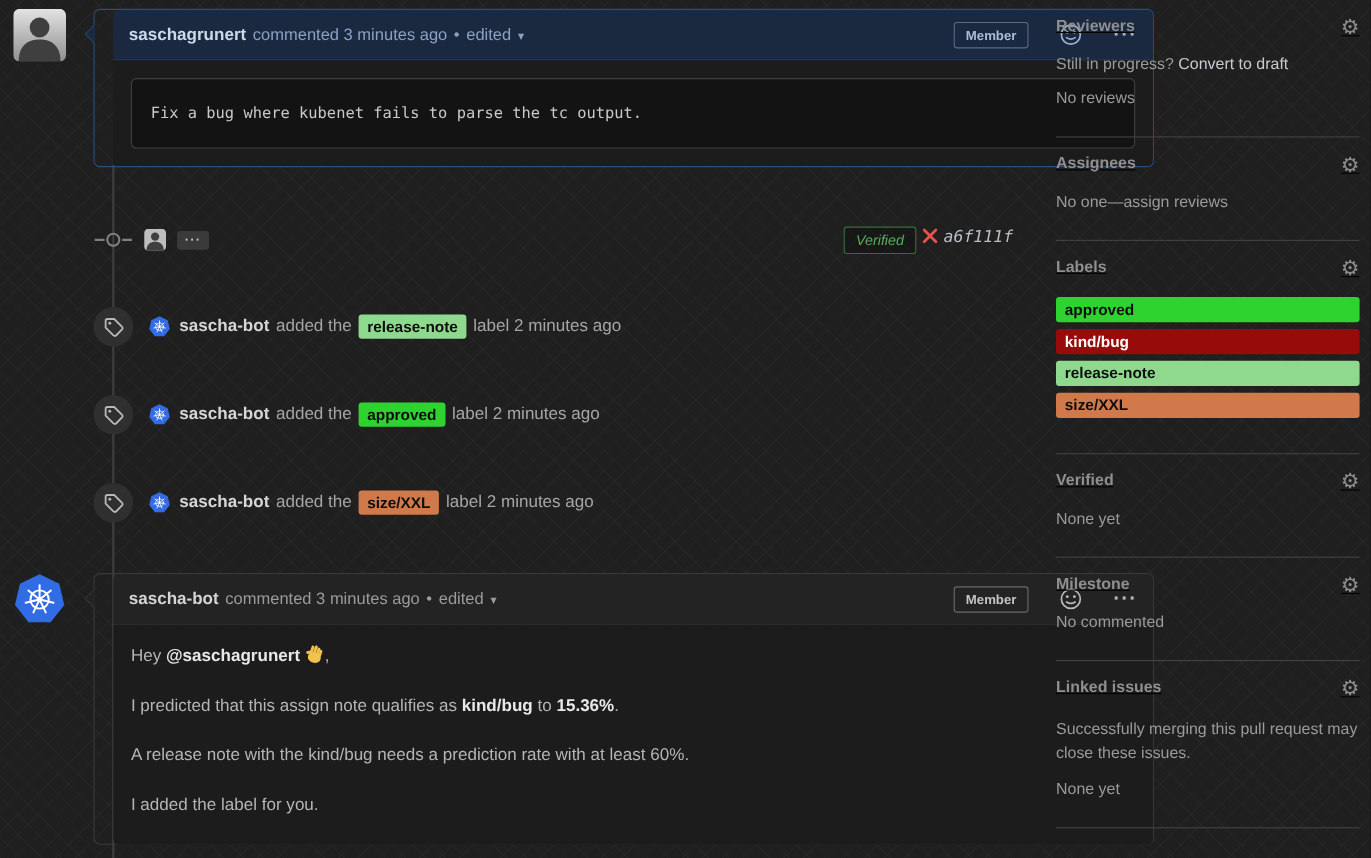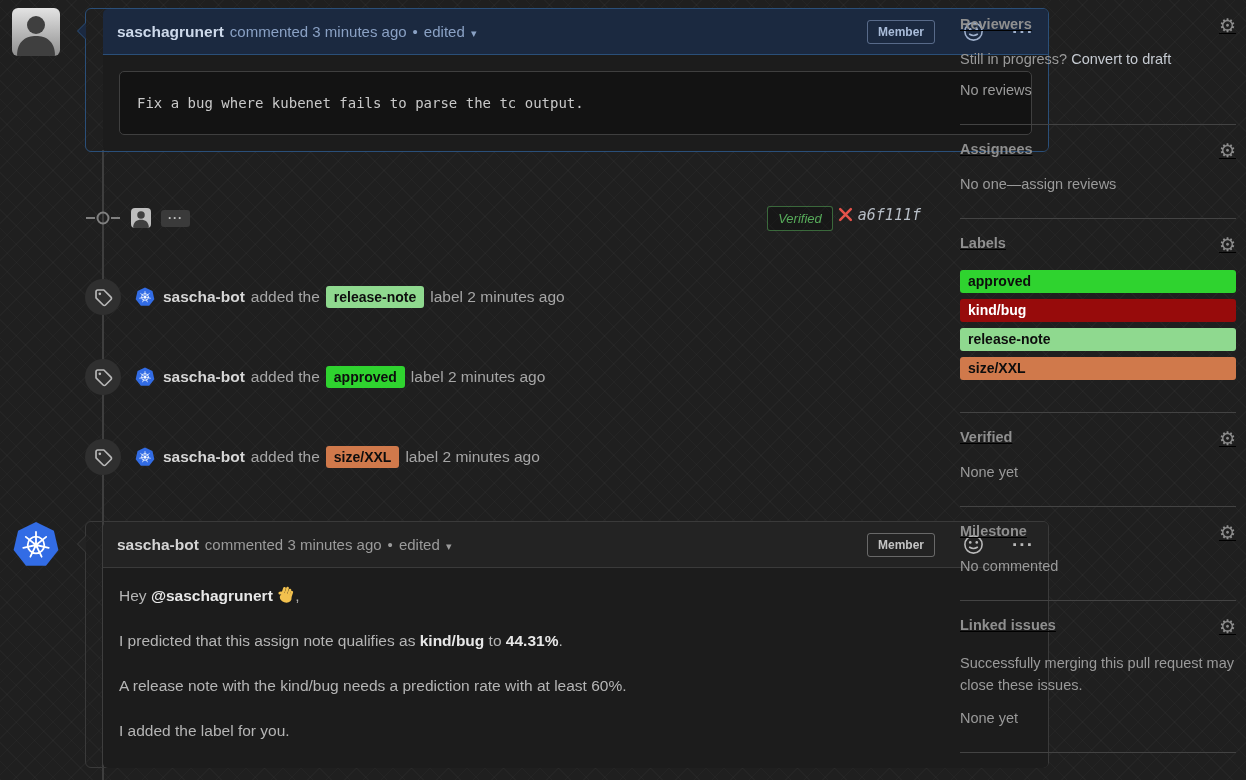--- a/index.html
+++ b/index.html
@@ -297,21 +297,21 @@
         <svg viewBox="0 0 20 20" width="18" height="18" style="vertical-align:-3px;">
           <g fill="#f2c14e" transform="rotate(18 10 12)">
             <rect x="4" y="2" width="3" height="10" rx="1.5"></rect>
             <rect x="7.2" y="0.8" width="3" height="11" rx="1.5"></rect>
             <rect x="10.4" y="2" width="3" height="10" rx="1.5"></rect>
             <rect x="13.2" y="3.6" width="2.8" height="8.4" rx="1.4"></rect>
             <ellipse cx="10" cy="13.2" rx="6.6" ry="5.2"></ellipse>
             <rect x="0.6" y="8.4" width="4.6" height="3" rx="1.5" transform="rotate(-28 2.9 9.9)"></rect>
           </g>
         </svg><span>,</span></p>
-      <p><span>I predicted that this assign note qualifies as </span><b>kind/bug</b><span> to </span><b>44.31%</b><span>.</span></p>
+      <p><span>I predicted that this assign note qualifies as </span><b>kind/bug</b><span> to </span><b>15.36%</b><span>.</span></p>
       <p>A release note with the kind/bug needs a prediction rate with at least 60%.</p>
       <p>I added the label for you.</p>
     </div>
   </div>
 
   <aside class="sidebar">
 
     <section class="sb-section">
       <div class="sb-title-row">
         <span class="sb-title">Reviewers</span>

